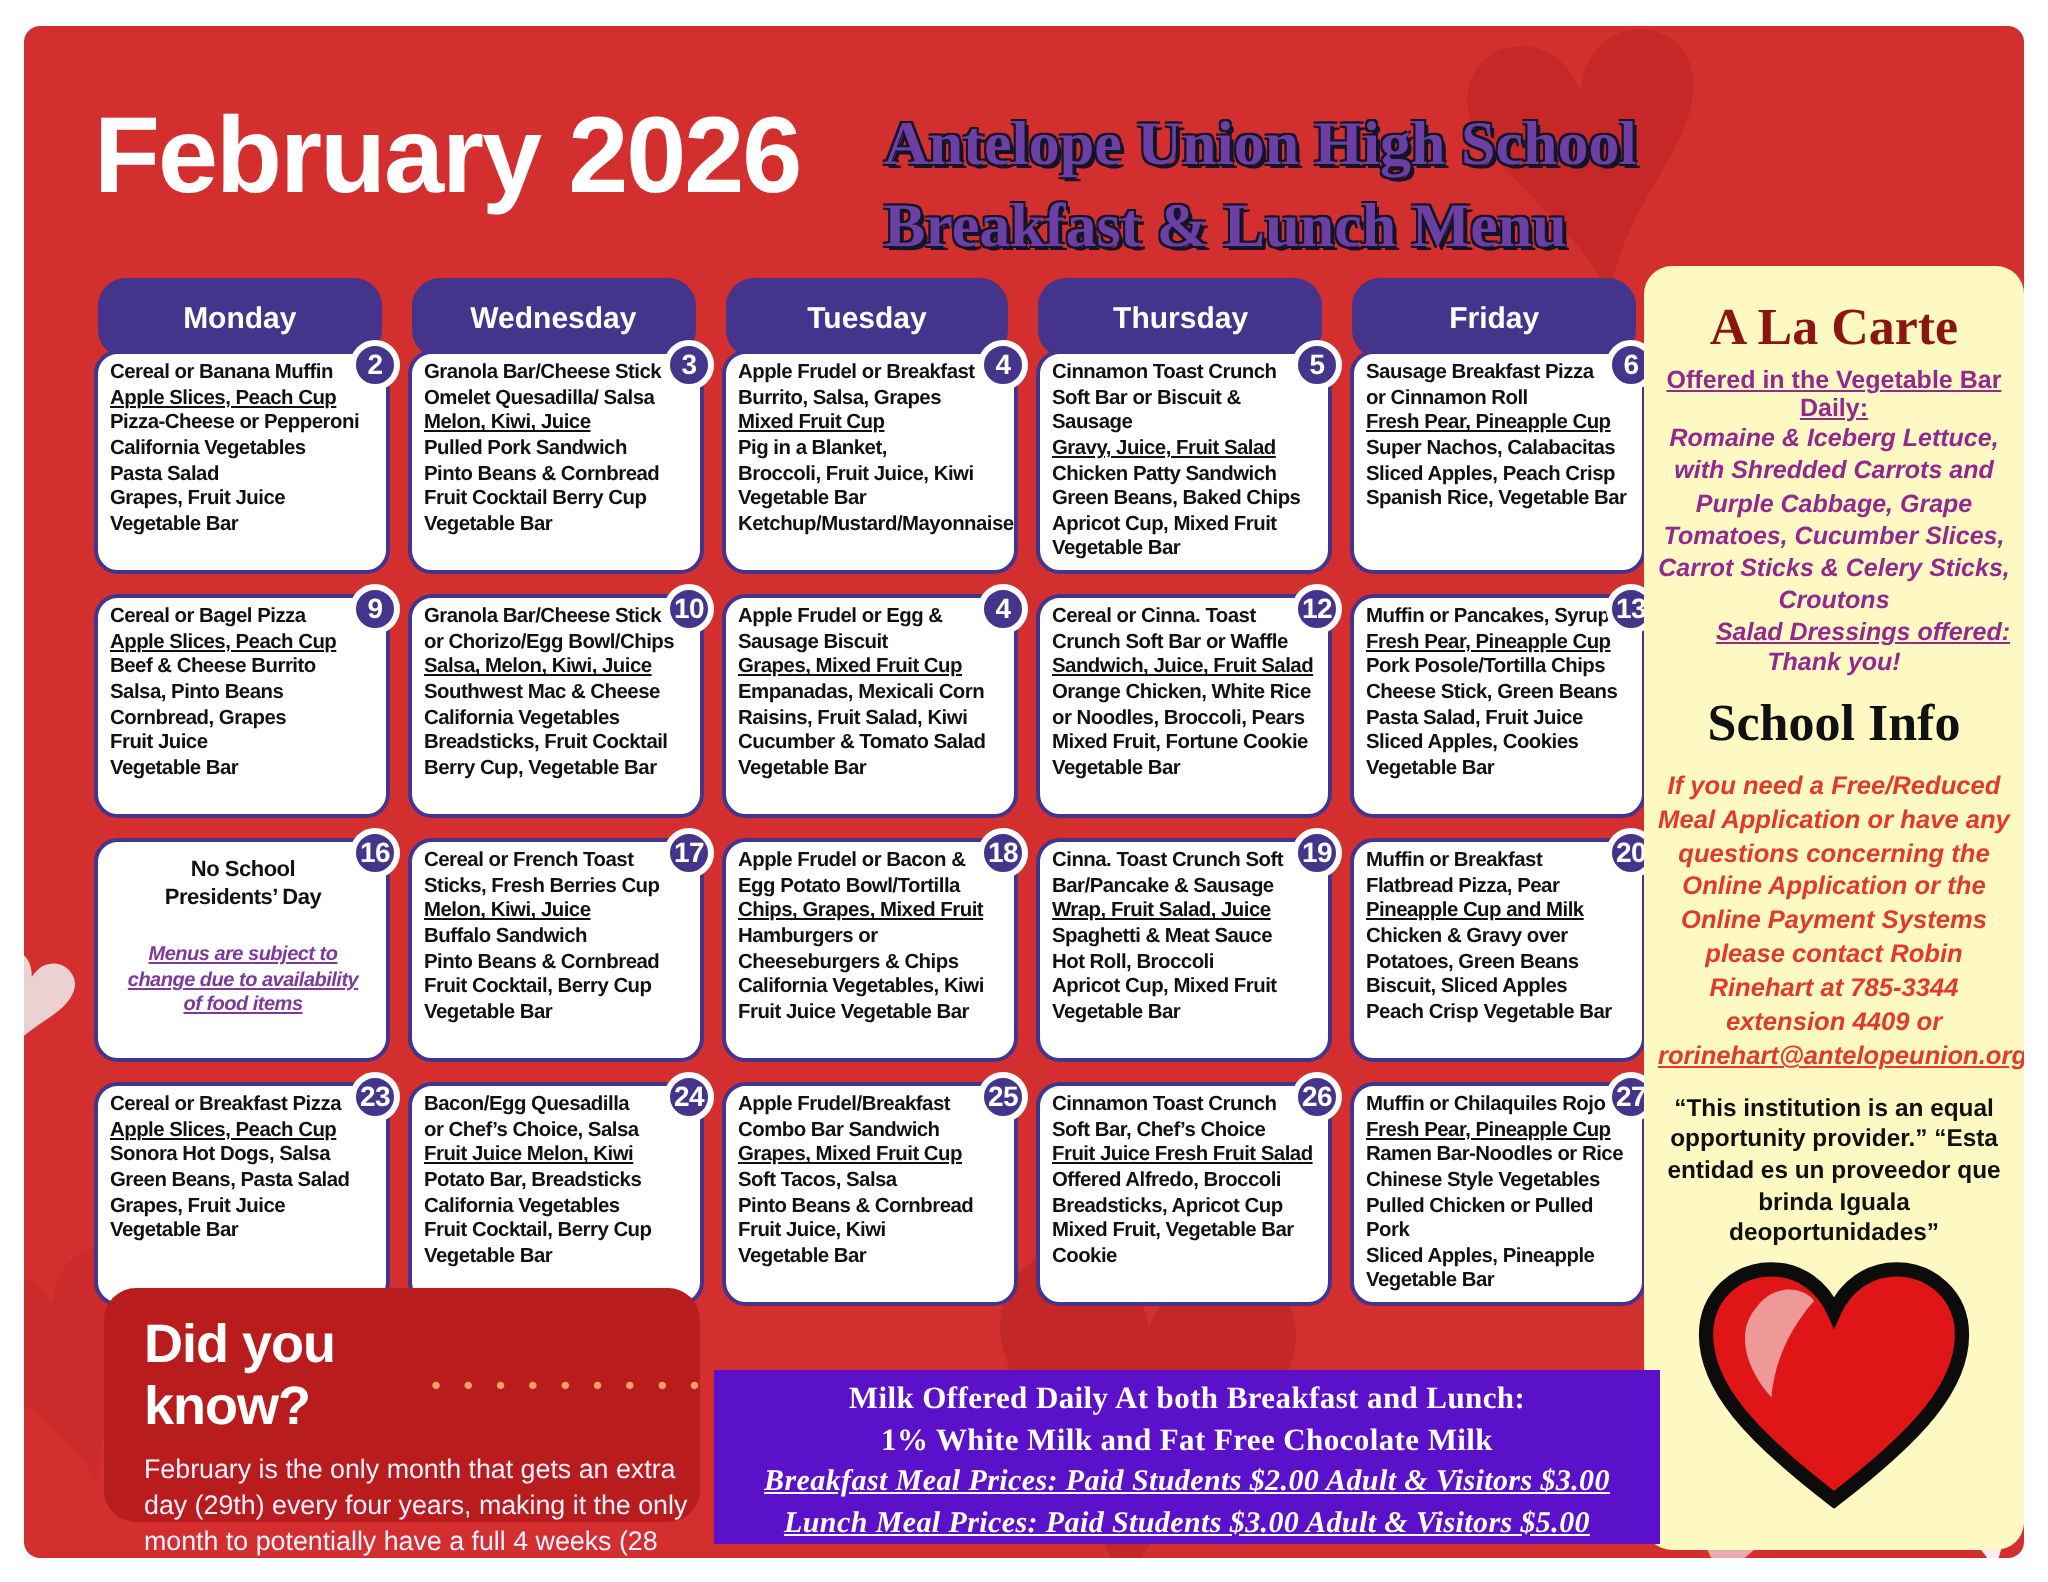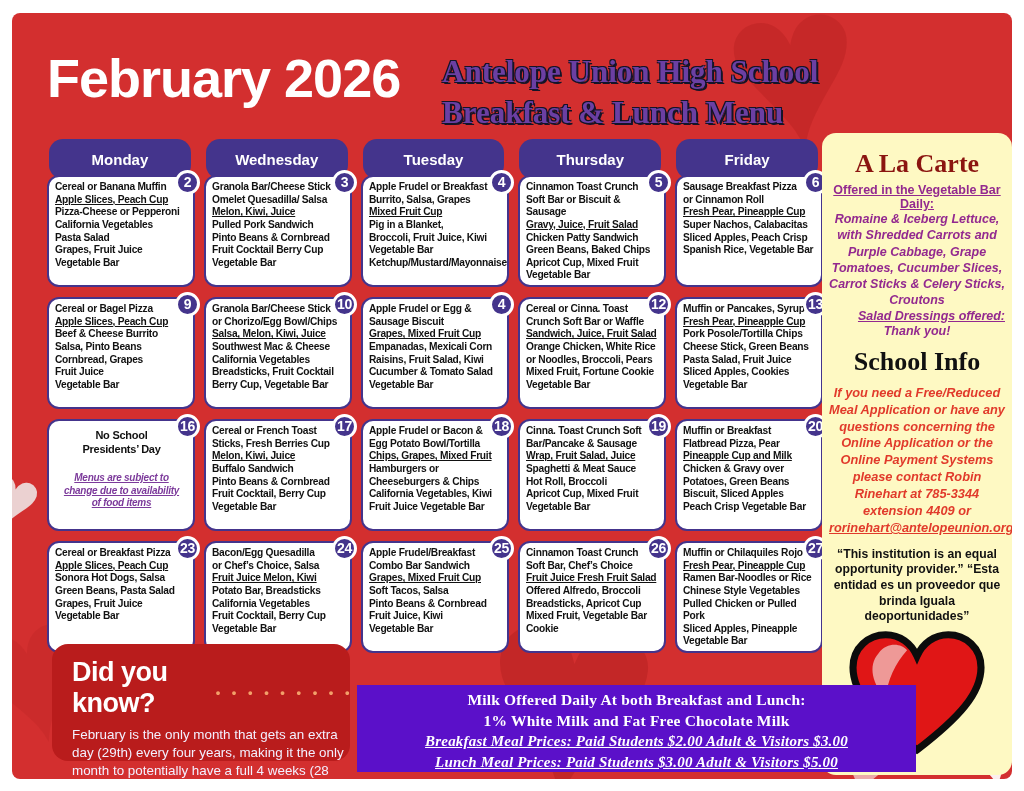--- a/index.html
+++ b/index.html
@@ -53,21 +53,21 @@
 
   
   #didyouknow { position:absolute; left:40px; top:631px; width:298px; height:117px; background:#b91c1c; border-radius:16px;
     padding:13px 0 10px 20px; z-index:3; }
   .dyk-titlerow { display:flex; align-items:center; gap:10px; }
   .dyk-title { color:#ffffff; font-size:27px; font-weight:800; letter-spacing:-0.5px; }
   .dyk-dots { color:#f2a069; font-size:13px; letter-spacing:4px; font-weight:700; padding-top:8px; white-space:nowrap; overflow:hidden; }
   .dyk-body { margin-top:7px; color:#f3f0ff; font-size:13.4px; line-height:1.36; }
 
   
-  #milkbox { position:absolute; left:345px; top:672px; width:559px; height:87px; background:#5b10c9; z-index:3;
+  #milkbox { position:absolute; left:345px; top:672px; width:473px; height:87px; background:#5b10c9; z-index:3;
     text-align:center; font-family:"Liberation Serif", serif; color:#ffffff; padding-top:5px; }
   .milk-line1, .milk-line2 { font-size:15.5px; font-weight:700; line-height:1.33; letter-spacing:0.2px; }
   .milk-line3, .milk-line4 { font-size:15px; font-weight:700; font-style:italic; text-decoration:underline; line-height:1.36; letter-spacing:0.2px; }
 </style>
 </head>
 <body>
 
 <div id="poster">
 
   <span class="deco deco-heart-dark1">♥</span>

